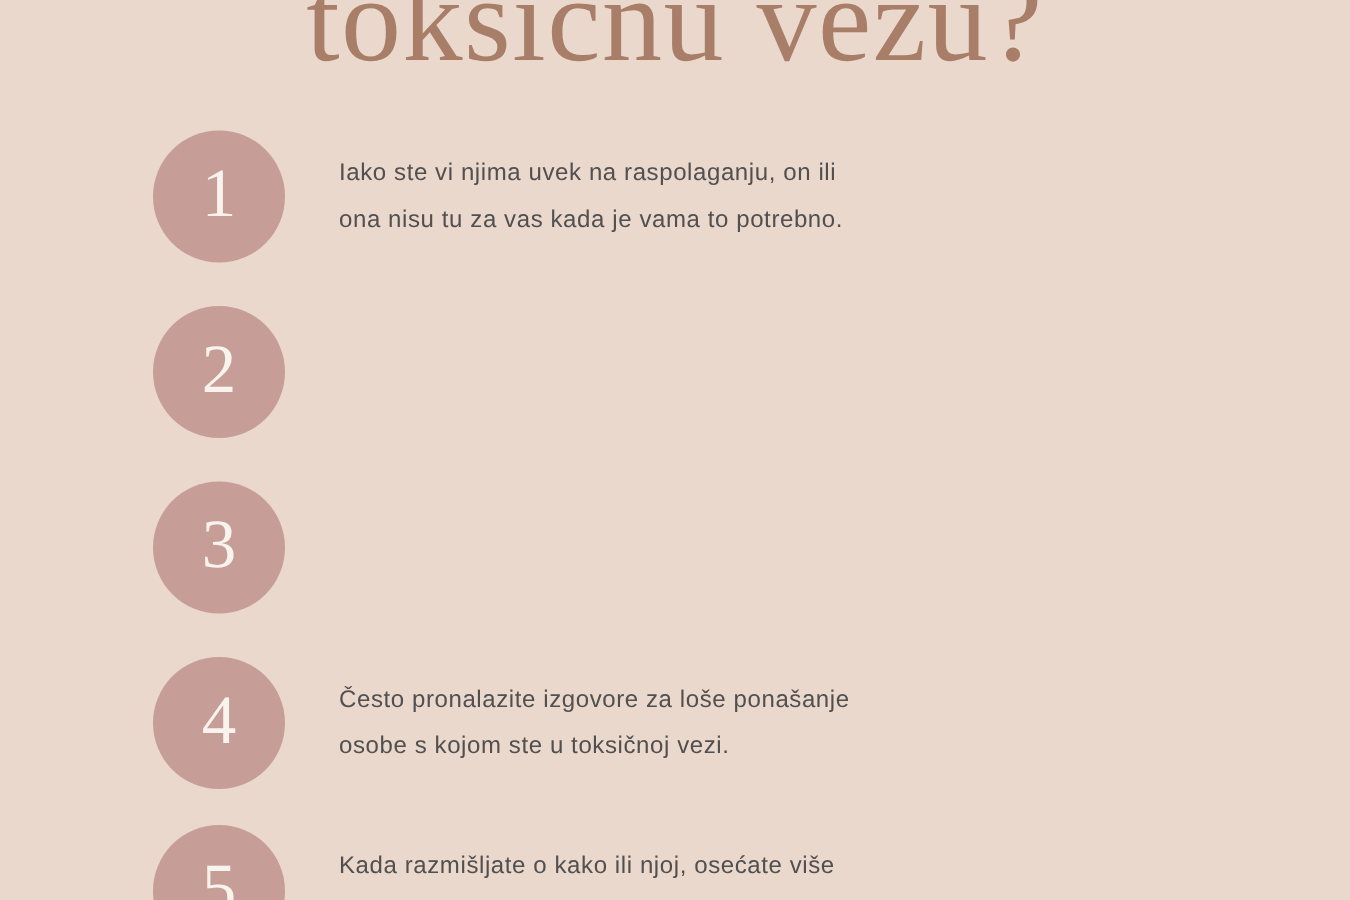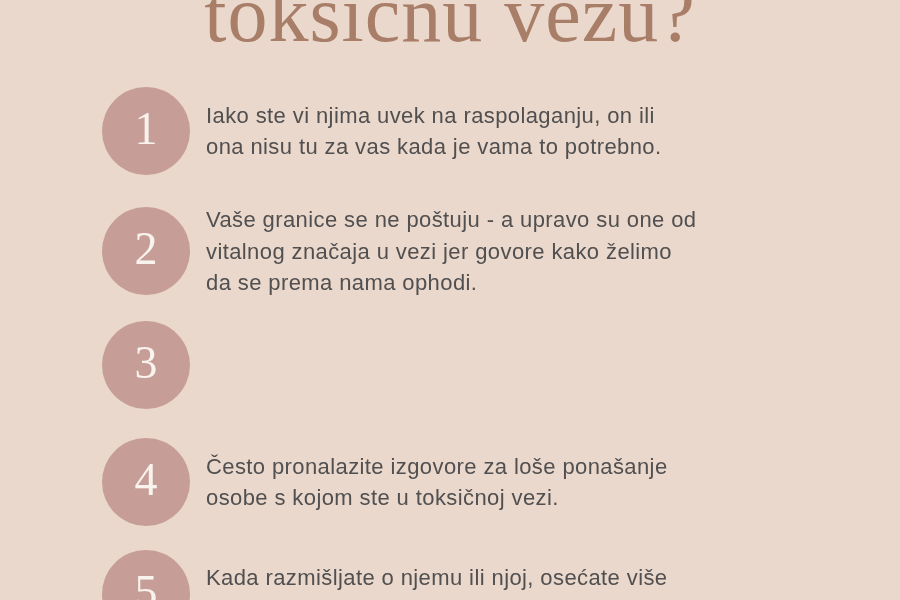--- a/index.html
+++ b/index.html
@@ -55,22 +55,22 @@
   }
   .num {
     font-family: "Liberation Serif", serif;
     font-weight: 400;
     font-size: 46px;
     line-height: 1;
     color: var(--num);
     transform: translateY(-2px);
   }
   .item-text {
-    margin-left: 16px;
-    font-size: 22px;
+    margin-left: 36px;
+    font-size: 16px;
     line-height: 31.5px;
     letter-spacing: 0.4px;
     color: var(--text);
     white-space: pre-line;
   }
   .row-1 { top: 87px; }
   .row-2 { top: 204px; }
   .row-3 { top: 321px; }
   .row-4 { top: 438px; }
   .row-5 { top: 550px; align-items: flex-start; }
@@ -88,39 +88,36 @@
       <span class="num">1</span>
     </div>
     <div class="item-text">Iako ste vi njima uvek na raspolaganju, on ili
 ona nisu tu za vas kada je vama to potrebno.</div>
   </div>
 
   <div class="row row-2">
     <div class="num-circle">
       <span class="num">2</span>
     </div>
-    <div class="item-text">Vaše granice se ne poštuju - a upravo su one od
-vitalnog značaja u vezi jer govore kako želimo
-da se prema nama ophodi.</div>
   </div>
 
   <div class="row row-3">
     <div class="num-circle">
       <span class="num">3</span>
     </div>
   </div>
 
   <div class="row row-4">
     <div class="num-circle">
       <span class="num">4</span>
     </div>
     <div class="item-text">Često pronalazite izgovore za loše ponašanje
 osobe s kojom ste u toksičnoj vezi.</div>
   </div>
 
   <div class="row row-5">
     <div class="num-circle">
       <span class="num">5</span>
     </div>
-    <div class="item-text">Kada razmišljate o njemu ili njoj, osećate više</div>
+    <div class="item-text">Kada razmišljate o kako ili njoj, osećate više</div>
   </div>
 
 </div>
 
 </body></html>

